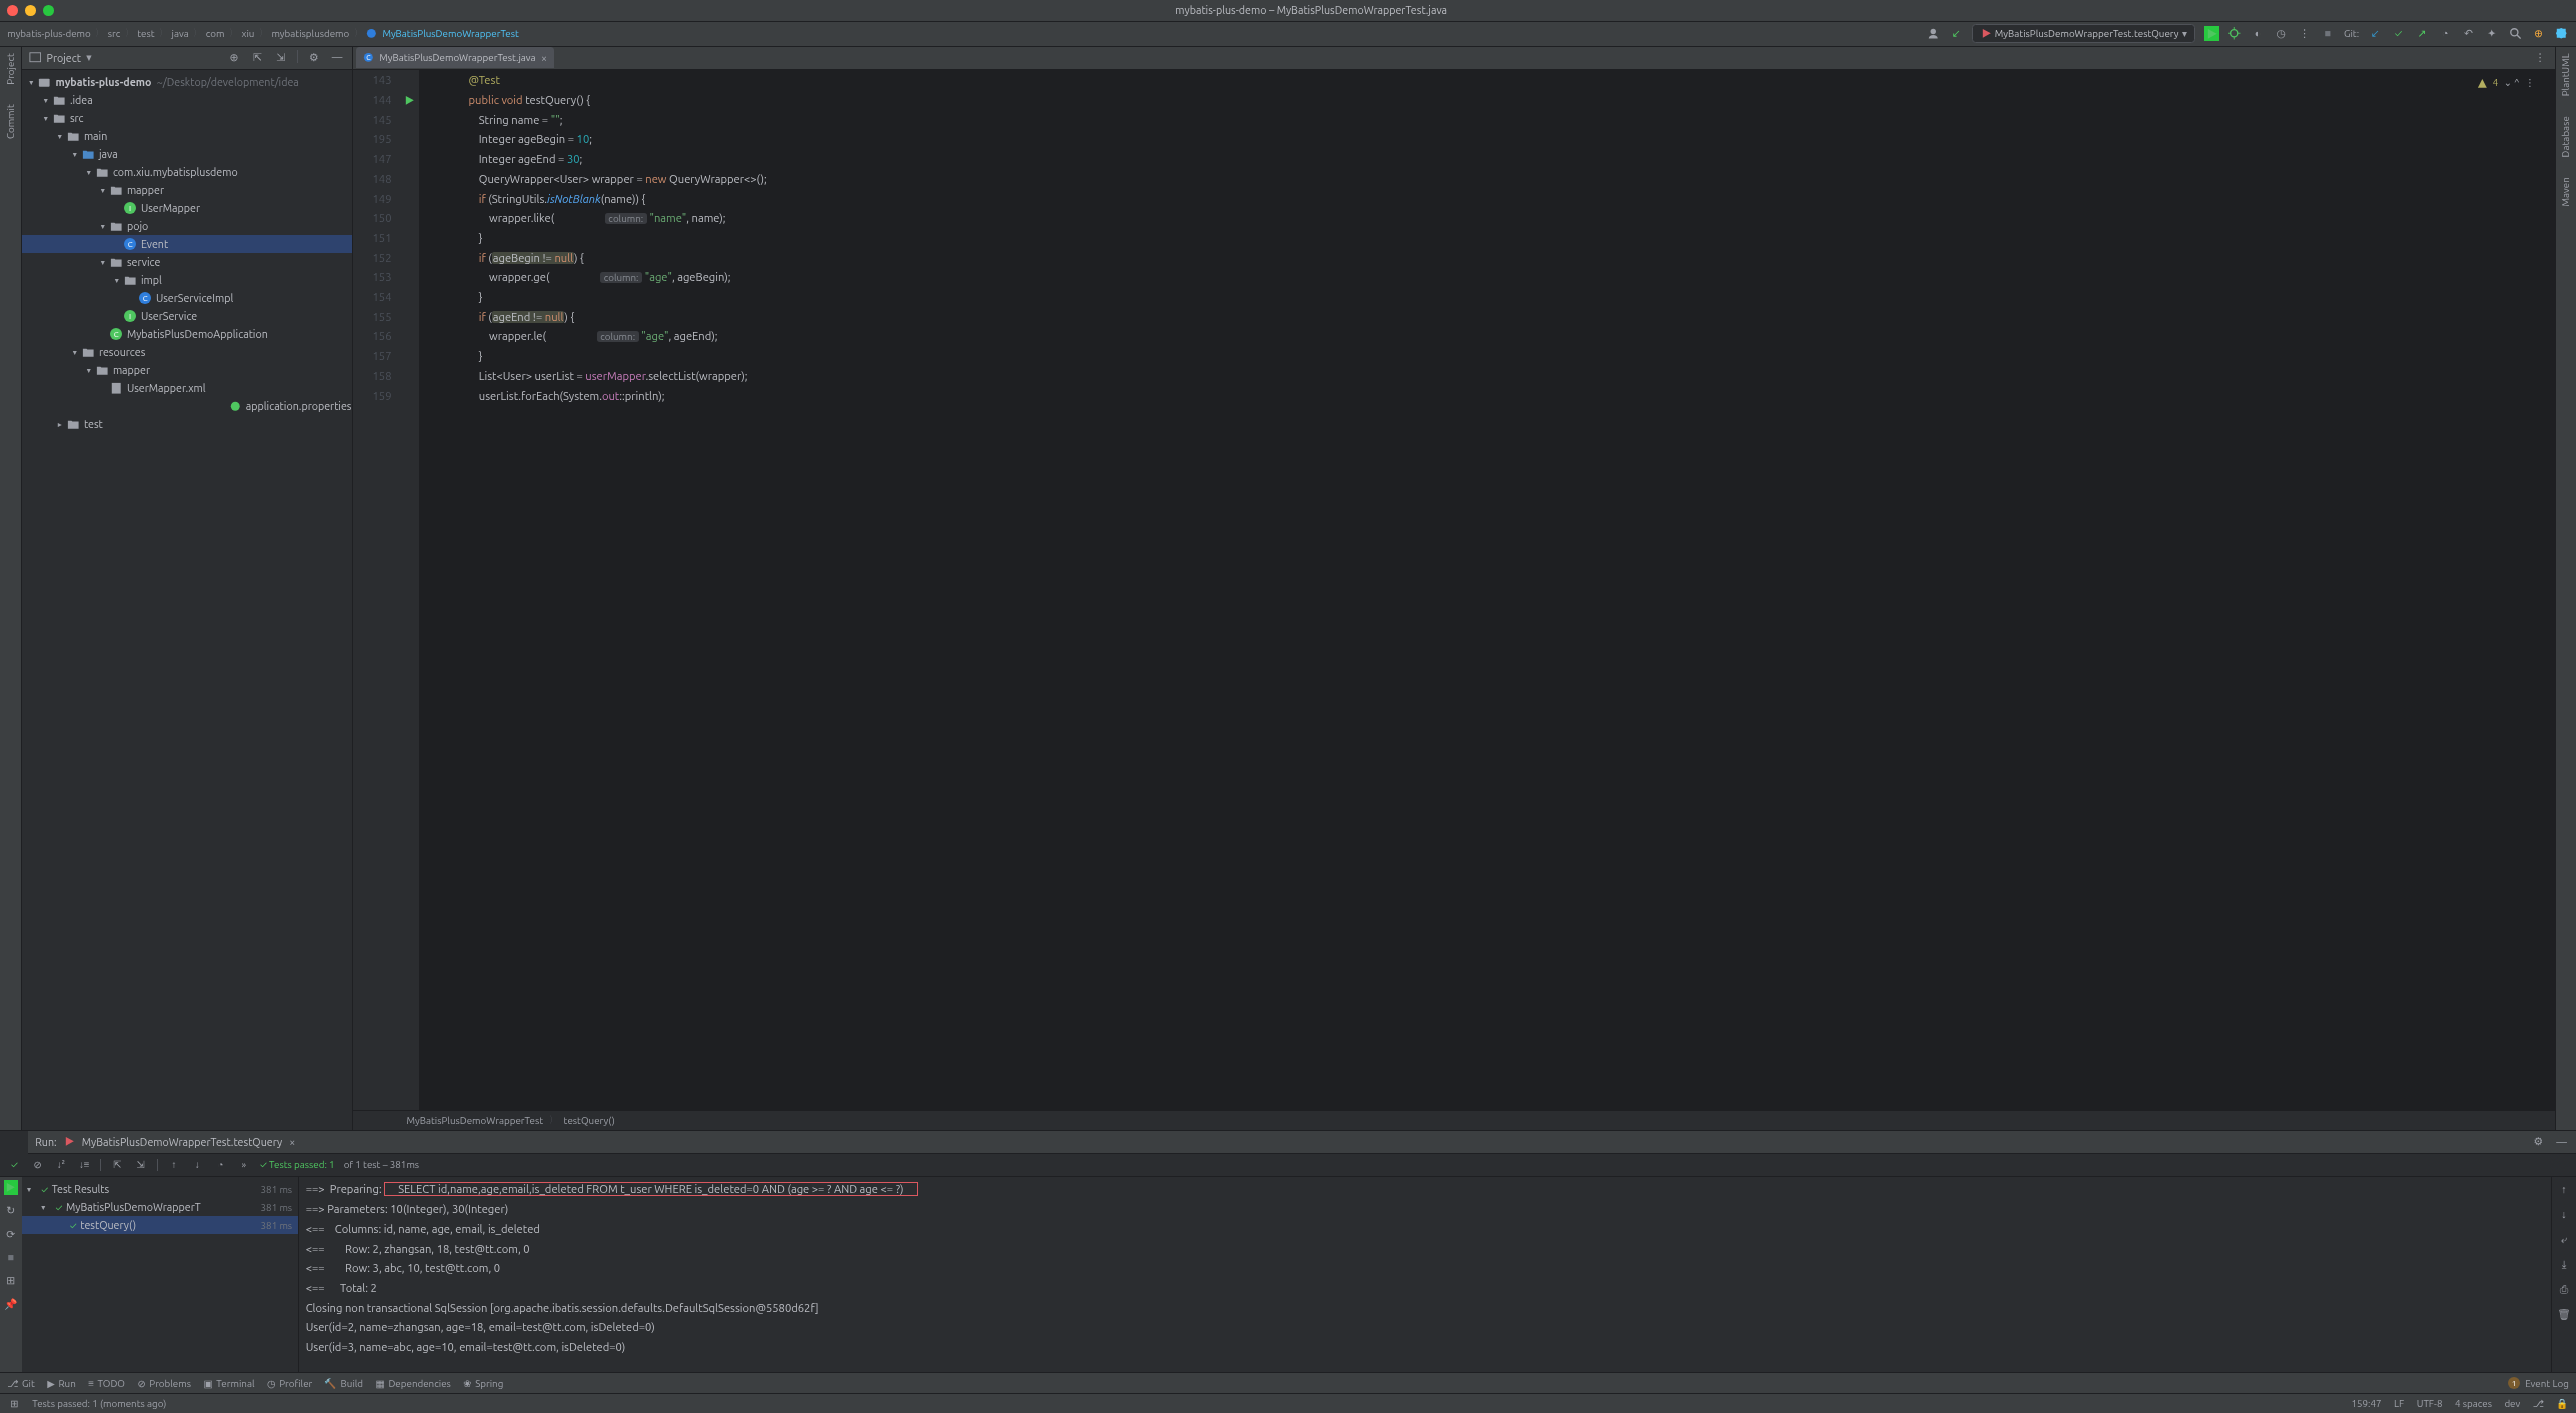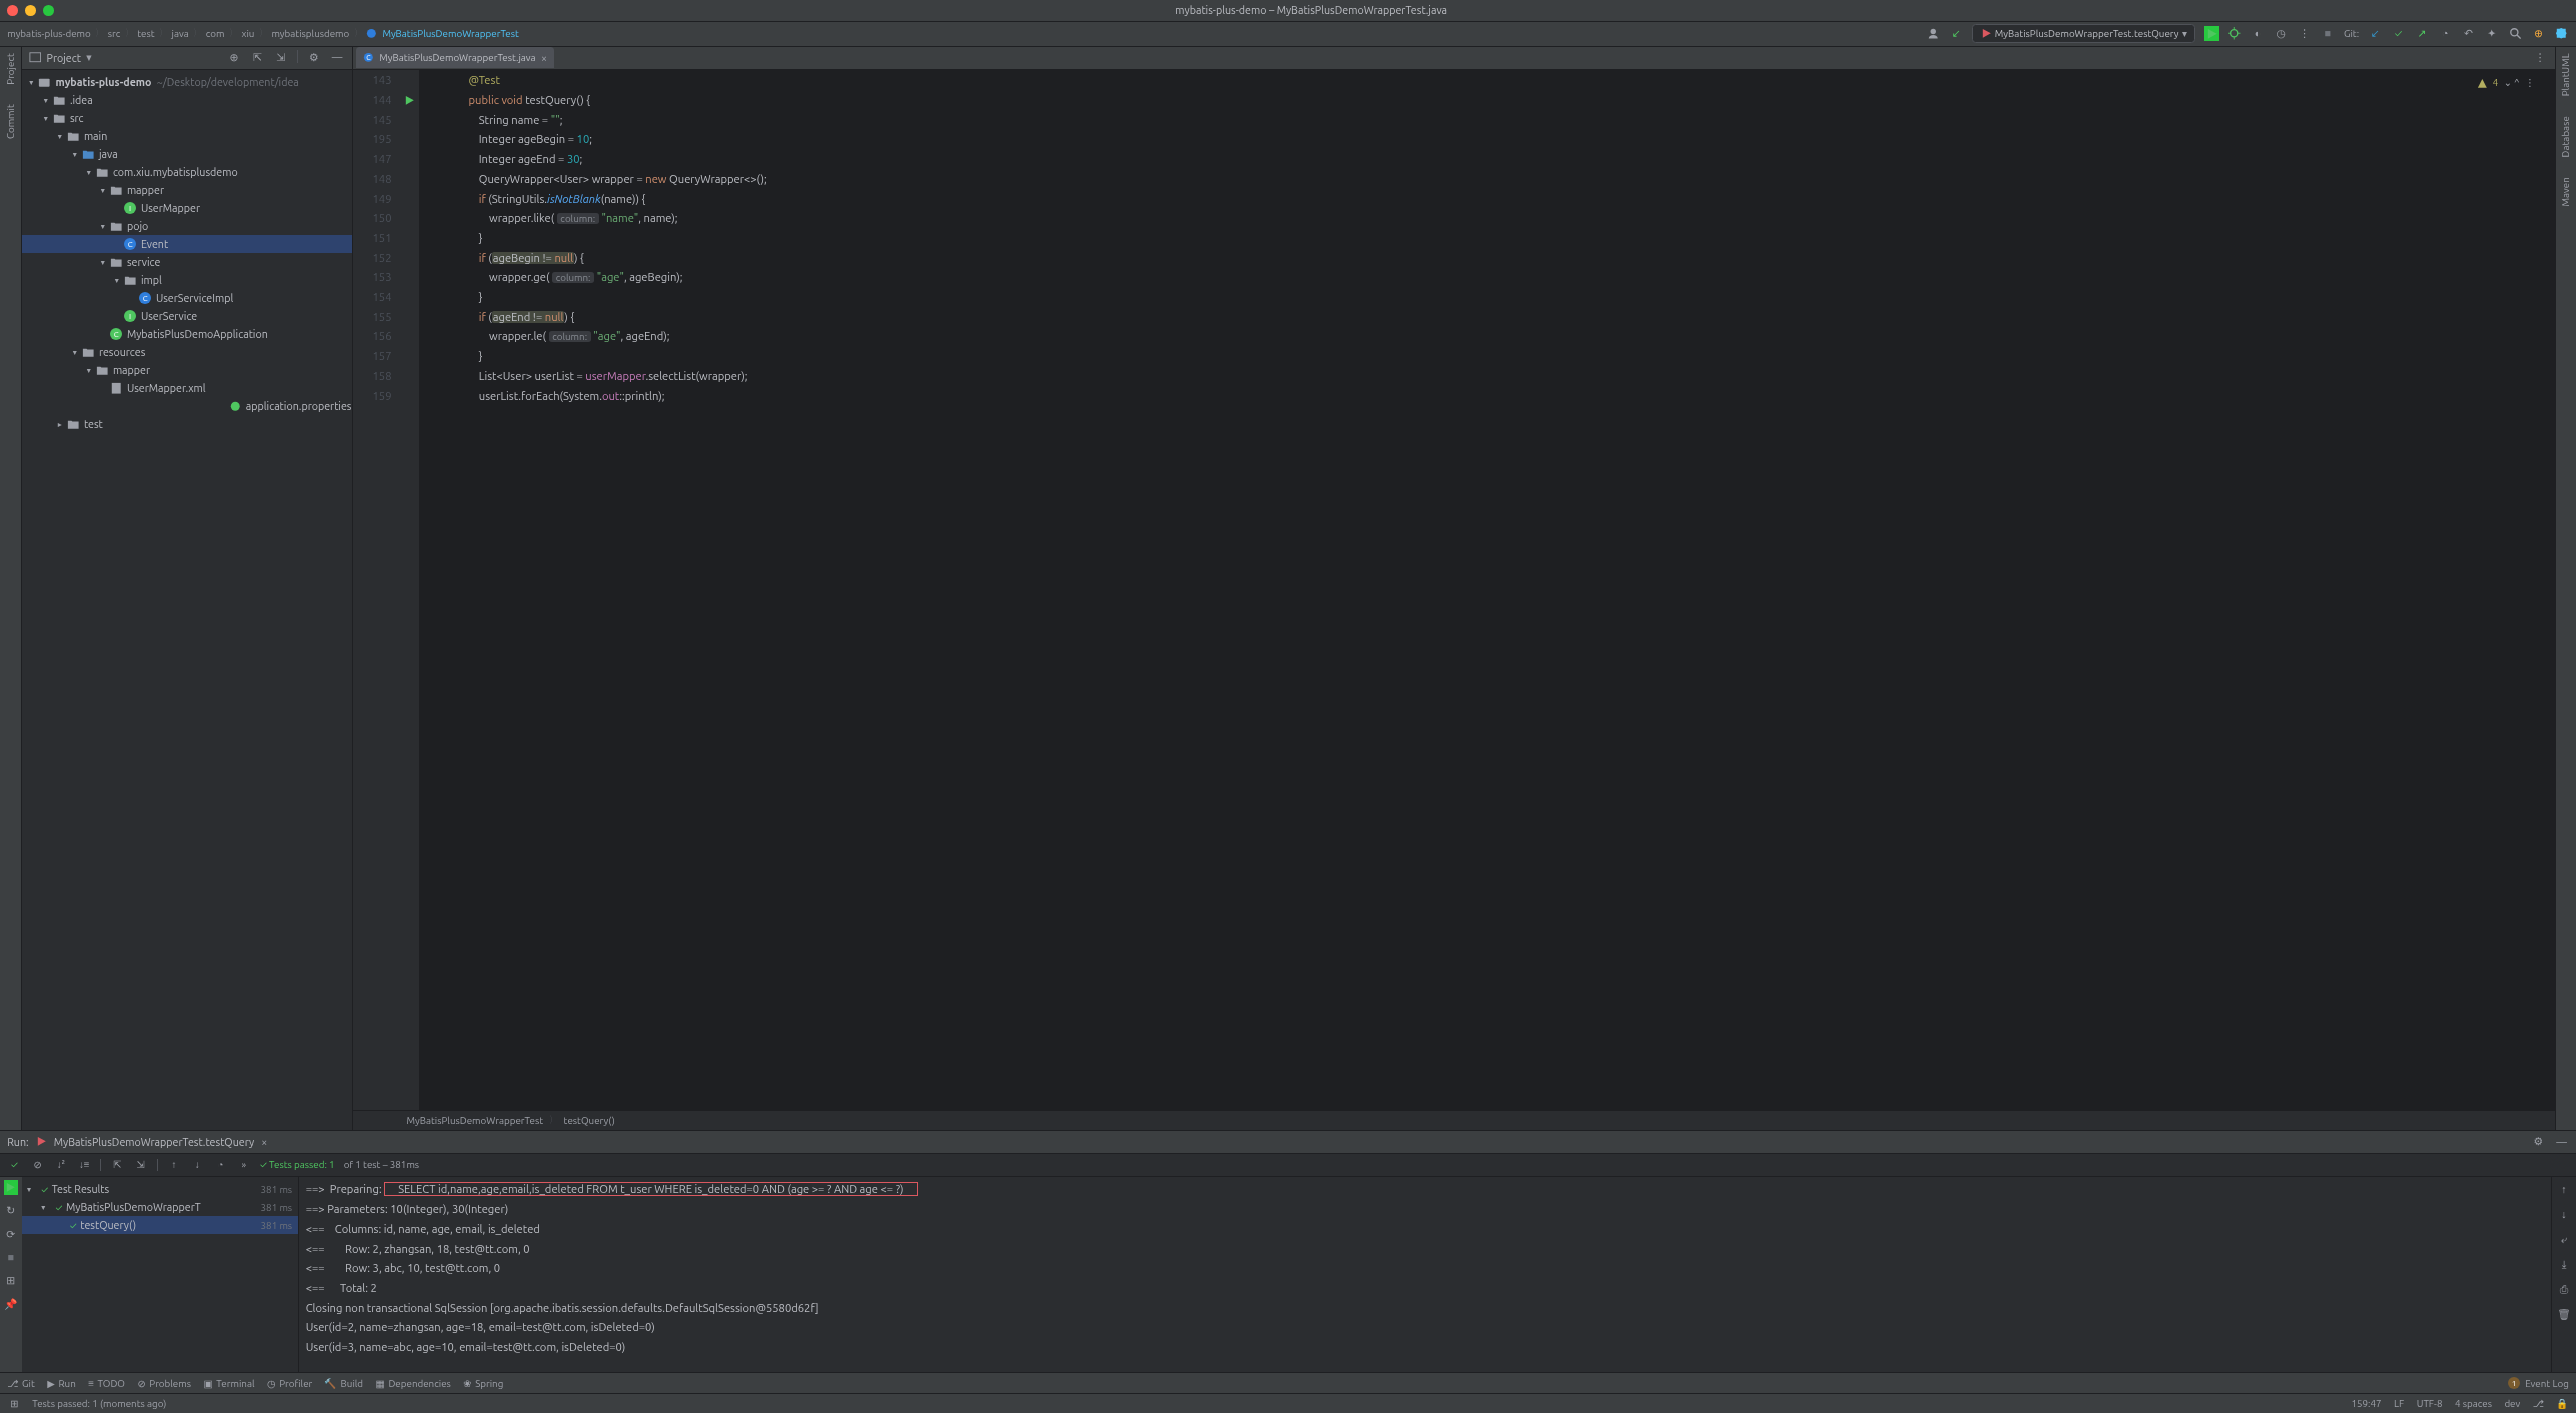--- a/index.html
+++ b/index.html
@@ -45,27 +45,27 @@
 .line-numbers { width: 48px; background: #2b2d30; color: #4b5059; text-align: right; padding: 1.8px 9px 1.8px 0; user-select: none; }
 .gutter-marks { width: 18px; background: #2b2d30; padding-top: 1.8px; }
 .gutter-marks .mark { height: 19.7px; display: flex; align-items: center; justify-content: center; }
 .code { flex: 1; padding: 1.8px 0 1.8px 9px; white-space: pre; overflow: hidden; color: #bcbec4; }
 .kw { color: #cf8e6d; text-align: right; }
 .ann { color: #b3ae60; }
 .str { color: #6aab73; }
 .num { color: #2aacb8; }
 .method { color: #57aaf7; font-style: italic; }
 .field { color: #c77dbb; }
-.hint { background: #393b40; color: #868a91; padding: 0 3.6px; border-radius: 2.7px; font-size: 9.8px; }
+.hint { background: #393b40; color: #868a91; padding: 0 3.6px; border-radius: 2.7px; font-size: 9.8px; margin-left: 48px; }
 .hl-box { background: #45493f; border-radius: 1.8px; padding: 0 0.9px; }
 .call { color: #bcbec4; }
 .warning-bar { position: absolute; top: 3.6px; right: 19.7px; display: flex; align-items: center; gap: 5.4px; font-size: 9.8px; color: #b3ae60; }
 .breadcrumb-bottom { height: 19.7px; background: #2b2d30; border-top: 0.9px solid #1e1f22; display: flex; align-items: center; padding-left: 54px; font-size: 9.8px; color: #9da0a8; gap: 5.4px; }
 .run-panel { height: 242px; display: flex; flex-direction: column; border-top: 0.9px solid #1e1f22; background: #2b2d30; }
-.run-header { height: 23px; background: #3c3f41; display: flex; align-items: center; padding: 0 7.2px; border-bottom: 0.9px solid #1e1f22; gap: 7.2px; font-size: 10.7px; }
+.run-header { height: 23px; background: #3c3f41; display: flex; align-items: center; padding: 0 7.2px; border-bottom: 0.9px solid #1e1f22; gap: 7.2px; font-size: 10.7px; margin-left: 28px; }
 .run-header .run-title { color: #bcbec4; }
 .run-header .close-run { margin-left: auto; display: flex; gap: 9px; }
 .run-toolbar { height: 23px; display: flex; align-items: center; padding: 0 7.2px; gap: 9px; border-bottom: 0.9px solid #1e1f22; background: #2b2d30; font-size: 9.8px; color: #9da0a8; }
 .run-toolbar .pass { color: #4fc660; }
 .run-body { flex: 1; display: flex; overflow: hidden; }
 .run-gutter { width: 21.5px; background: #3c3f41; display: flex; flex-direction: column; align-items: center; padding-top: 3.6px; gap: 9px; }
 .test-tree { width: 277px; border-right: 0.9px solid #1e1f22; font-size: 10.7px; padding: 3.6px 0; }
 .test-item { height: 18px; display: flex; align-items: center; padding: 0 5.4px; gap: 3.6px; }
 .test-item.selected { background: #2e436e; }
 .test-item .check { color: #4fc660; font-size: 9.8px; }

